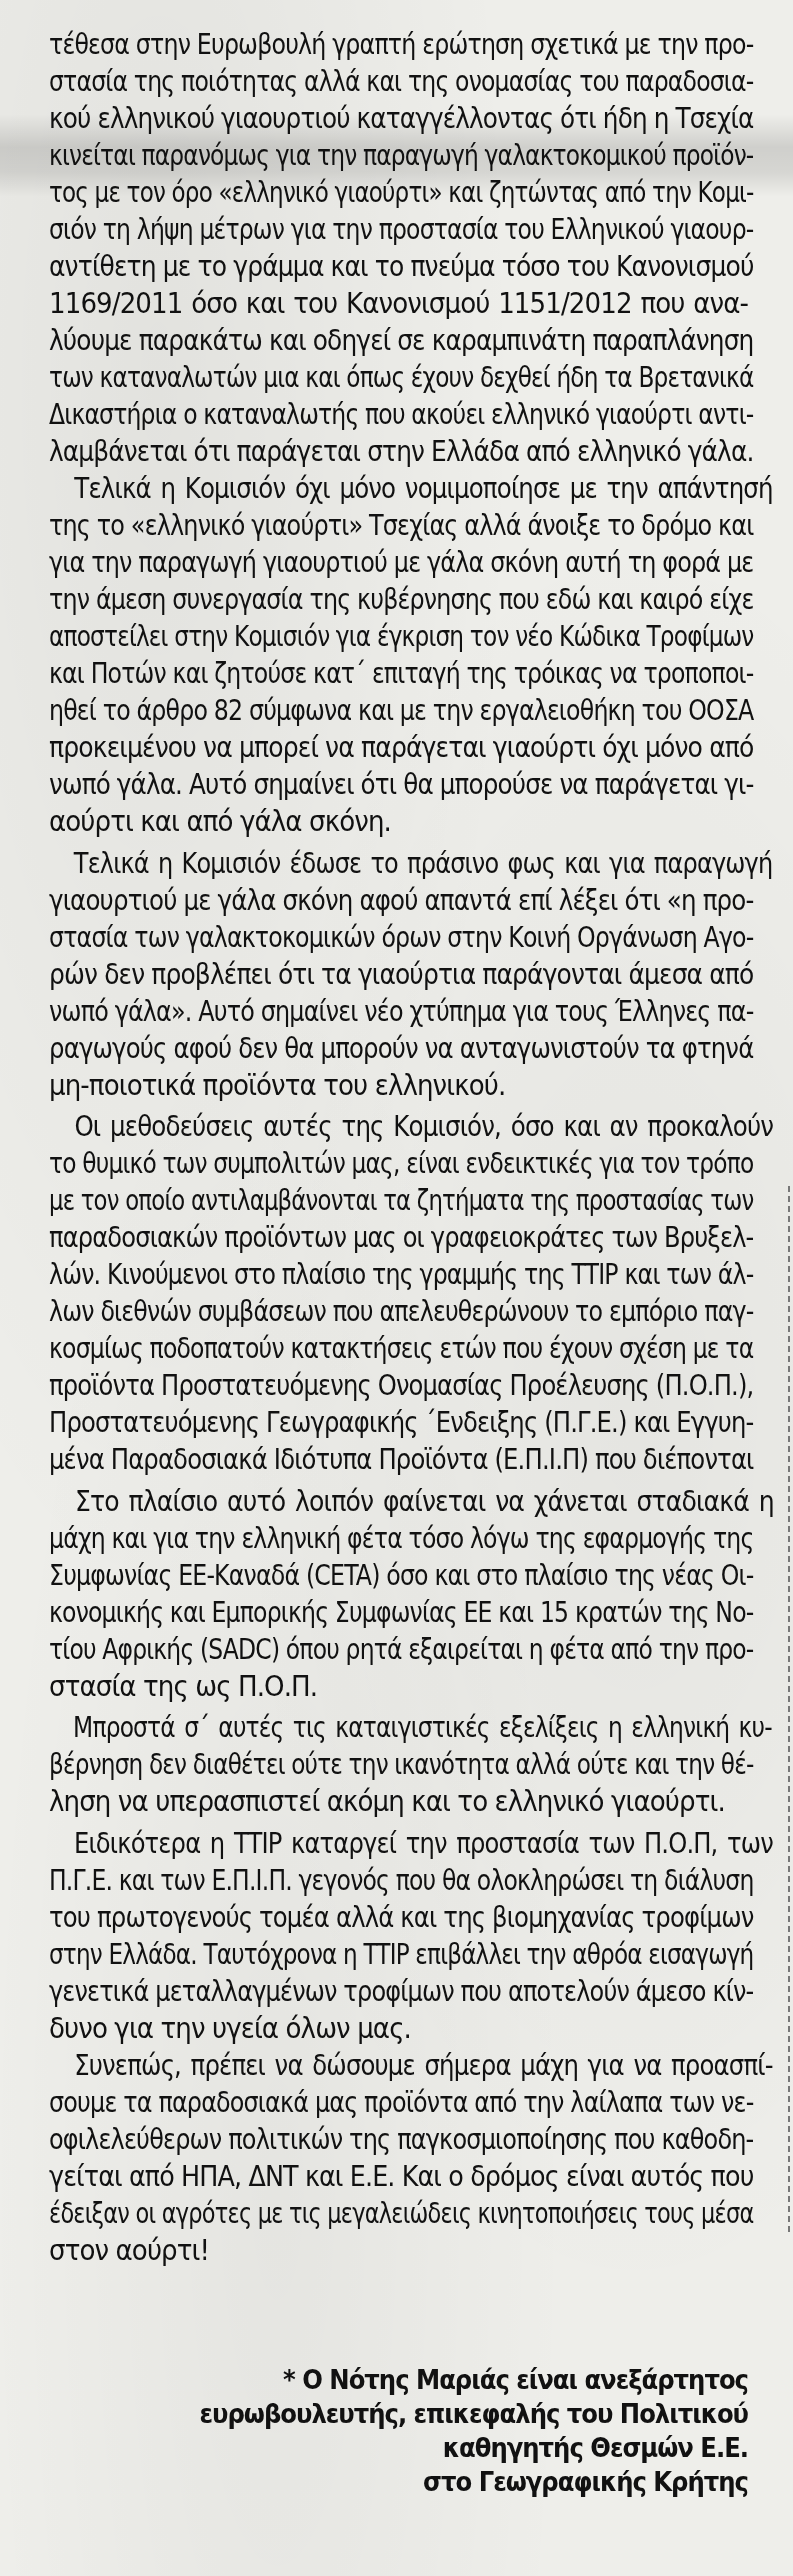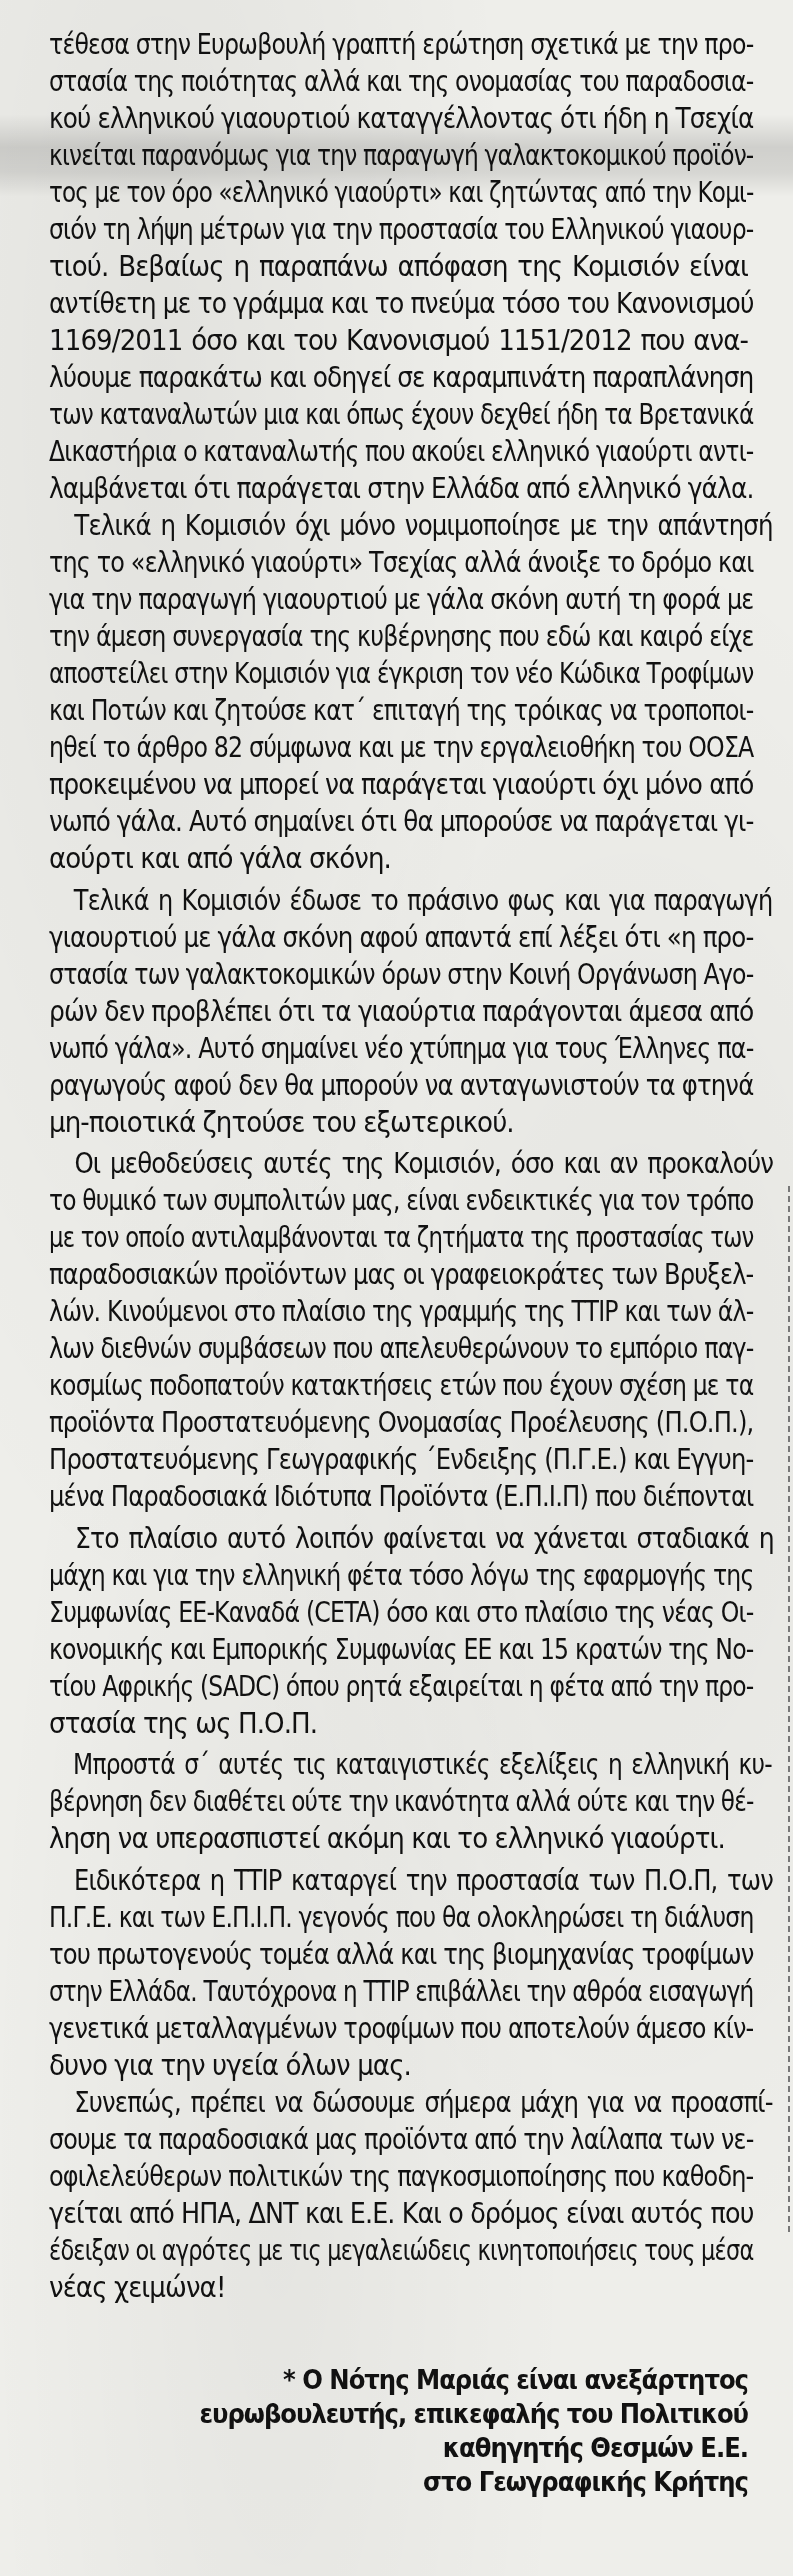--- a/index.html
+++ b/index.html
@@ -66,21 +66,20 @@
 <div class="column">
 
   <div>
     <span class="line" style="visibility:hidden">γραπτή ερώτηση</span>
     <span class="line" style="transform: scaleX(0.9084); width: 769px;">τέθεσα στην Ευρωβουλή γραπτή ερώτηση σχετικά με την προ-</span>
     <span class="line" style="transform: scaleX(0.9028); width: 774px;">στασία της ποιότητας αλλά και της ονομασίας του παραδοσια-</span>
     <span class="line" style="transform: scaleX(0.9471); width: 738px;">κού ελληνικού γιαουρτιού καταγγέλλοντας ότι ήδη η Τσεχία</span>
     <span class="line" style="transform: scaleX(0.8933); width: 782px;">κινείται παρανόμως για την παραγωγή γαλακτοκομικού προϊόν-</span>
     <span class="line" style="transform: scaleX(0.8827); width: 792px;">τος με τον όρο «ελληνικό γιαούρτι» και ζητώντας από την Κομι-</span>
     <span class="line" style="transform: scaleX(0.9006); width: 776px;">σιόν τη λήψη μέτρων για την προστασία του Ελληνικού γιαουρ-</span>
-    <span class="line">τιού. Βεβαίως η παραπάνω απόφαση της Κομισιόν είναι</span>
     <span class="line" style="transform: scaleX(0.9581); width: 729px;">αντίθετη με το γράμμα και το πνεύμα τόσο του Κανονισμού</span>
     <span class="line">1169/2011 όσο και του Κανονισμού 1151/2012 που ανα-</span>
     <span class="line" style="transform: scaleX(0.9511); width: 735px;">λύουμε παρακάτω και οδηγεί σε καραμπινάτη παραπλάνηση</span>
     <span class="line" style="transform: scaleX(0.8892); width: 786px;">των καταναλωτών μια και όπως έχουν δεχθεί ήδη τα Βρετανικά</span>
     <span class="line" style="transform: scaleX(0.9003); width: 776px;">Δικαστήρια  ο καταναλωτής που ακούει ελληνικό γιαούρτι αντι-</span>
     <span class="line" style="transform: scaleX(0.9518); width: 734px;">λαμβάνεται ότι παράγεται στην Ελλάδα από ελληνικό γάλα.</span>
   </div>
 
   <div>
     <span class="line indent" style="transform: scaleX(0.9387); width: 744px;">Τελικά η Κομισιόν όχι μόνο νομιμοποίησε με την απάντησή</span>
@@ -95,21 +94,21 @@
     <span class="line last">αούρτι και από γάλα σκόνη.</span>
   </div>
 
   <div>
     <span class="line indent gap" style="transform: scaleX(0.9203); width: 759px;">Τελικά η Κομισιόν έδωσε το πράσινο φως και για παραγωγή</span>
     <span class="line" style="transform: scaleX(0.9398); width: 743px;">γιαουρτιού με γάλα σκόνη αφού απαντά επί λέξει ότι «η προ-</span>
     <span class="line" style="transform: scaleX(0.907); width: 770px;">στασία των γαλακτοκομικών όρων στην Κοινή Οργάνωση Αγο-</span>
     <span class="line" style="transform: scaleX(0.9564); width: 731px;">ρών δεν προβλέπει ότι τα γιαούρτια παράγονται άμεσα από</span>
     <span class="line" style="transform: scaleX(0.9137); width: 765px;">νωπό γάλα». Αυτό σημαίνει νέο χτύπημα για τους Έλληνες πα-</span>
     <span class="line" style="transform: scaleX(0.935); width: 747px;">ραγωγούς αφού δεν θα μπορούν να ανταγωνιστούν τα φτηνά</span>
-    <span class="line last">μη-ποιοτικά ζητούσε του εξωτερικού.</span>
+    <span class="line last">μη-ποιοτικά προϊόντα του ελληνικού.</span>
   </div>
 
   <div>
     <span class="line indent gap" style="transform: scaleX(0.9405); width: 743px;">Οι μεθοδεύσεις αυτές της Κομισιόν, όσο και αν προκαλούν</span>
     <span class="line" style="transform: scaleX(0.8937); width: 782px;">το θυμικό των  συμπολιτών μας, είναι ενδεικτικές για τον τρόπο</span>
     <span class="line" style="transform: scaleX(0.8734); width: 800px;">με τον οποίο αντιλαμβάνονται τα ζητήματα της προστασίας των</span>
     <span class="line" style="transform: scaleX(0.9251); width: 755px;">παραδοσιακών προϊόντων μας  οι γραφειοκράτες των Βρυξελ-</span>
     <span class="line" style="transform: scaleX(0.9067); width: 771px;">λών. Κινούμενοι στο πλαίσιο της γραμμής της TTIP και των άλ-</span>
     <span class="line" style="transform: scaleX(0.9094); width: 768px;">λων διεθνών συμβάσεων που απελευθερώνουν το εμπόριο παγ-</span>
     <span class="line" style="transform: scaleX(0.9016); width: 775px;">κοσμίως ποδοπατούν  κατακτήσεις ετών που έχουν σχέση με τα</span>
@@ -141,21 +140,21 @@
     <span class="line" style="transform: scaleX(0.9199); width: 760px;">γενετικά μεταλλαγμένων τροφίμων που αποτελούν άμεσο κίν-</span>
     <span class="line last">δυνο για την υγεία όλων μας.</span>
   </div>
 
   <div>
     <span class="line indent" style="transform: scaleX(0.935); width: 747px;">Συνεπώς, πρέπει να δώσουμε σήμερα μάχη για να προασπί-</span>
     <span class="line" style="transform: scaleX(0.914); width: 764px;">σουμε τα παραδοσιακά μας προϊόντα από την λαίλαπα των νε-</span>
     <span class="line" style="transform: scaleX(0.9194); width: 760px;">οφιλελεύθερων πολιτικών της παγκοσμιοποίησης που καθοδη-</span>
     <span class="line" style="transform: scaleX(0.9739); width: 717px;">γείται από ΗΠΑ, ΔΝΤ και Ε.Ε. Και ο δρόμος είναι αυτός που</span>
     <span class="line" style="transform: scaleX(0.8618); width: 811px;">έδειξαν οι αγρότες με τις μεγαλειώδεις κινητοποιήσεις τους μέσα</span>
-    <span class="line last">νέας χειμώνα!</span>
+    <span class="line last">στον αούρτι!</span>
   </div>
 </div>
 
 <div class="signature">
   <span>* Ο Νότης Μαριάς είναι ανεξάρτητος</span>
   <span>ευρωβουλευτής, επικεφαλής του Πολιτικού</span>
   <span>καθηγητής Θεσμών Ε.Ε.</span>
   <span>στο Γεωγραφικής Κρήτης</span>
 </div>
 

